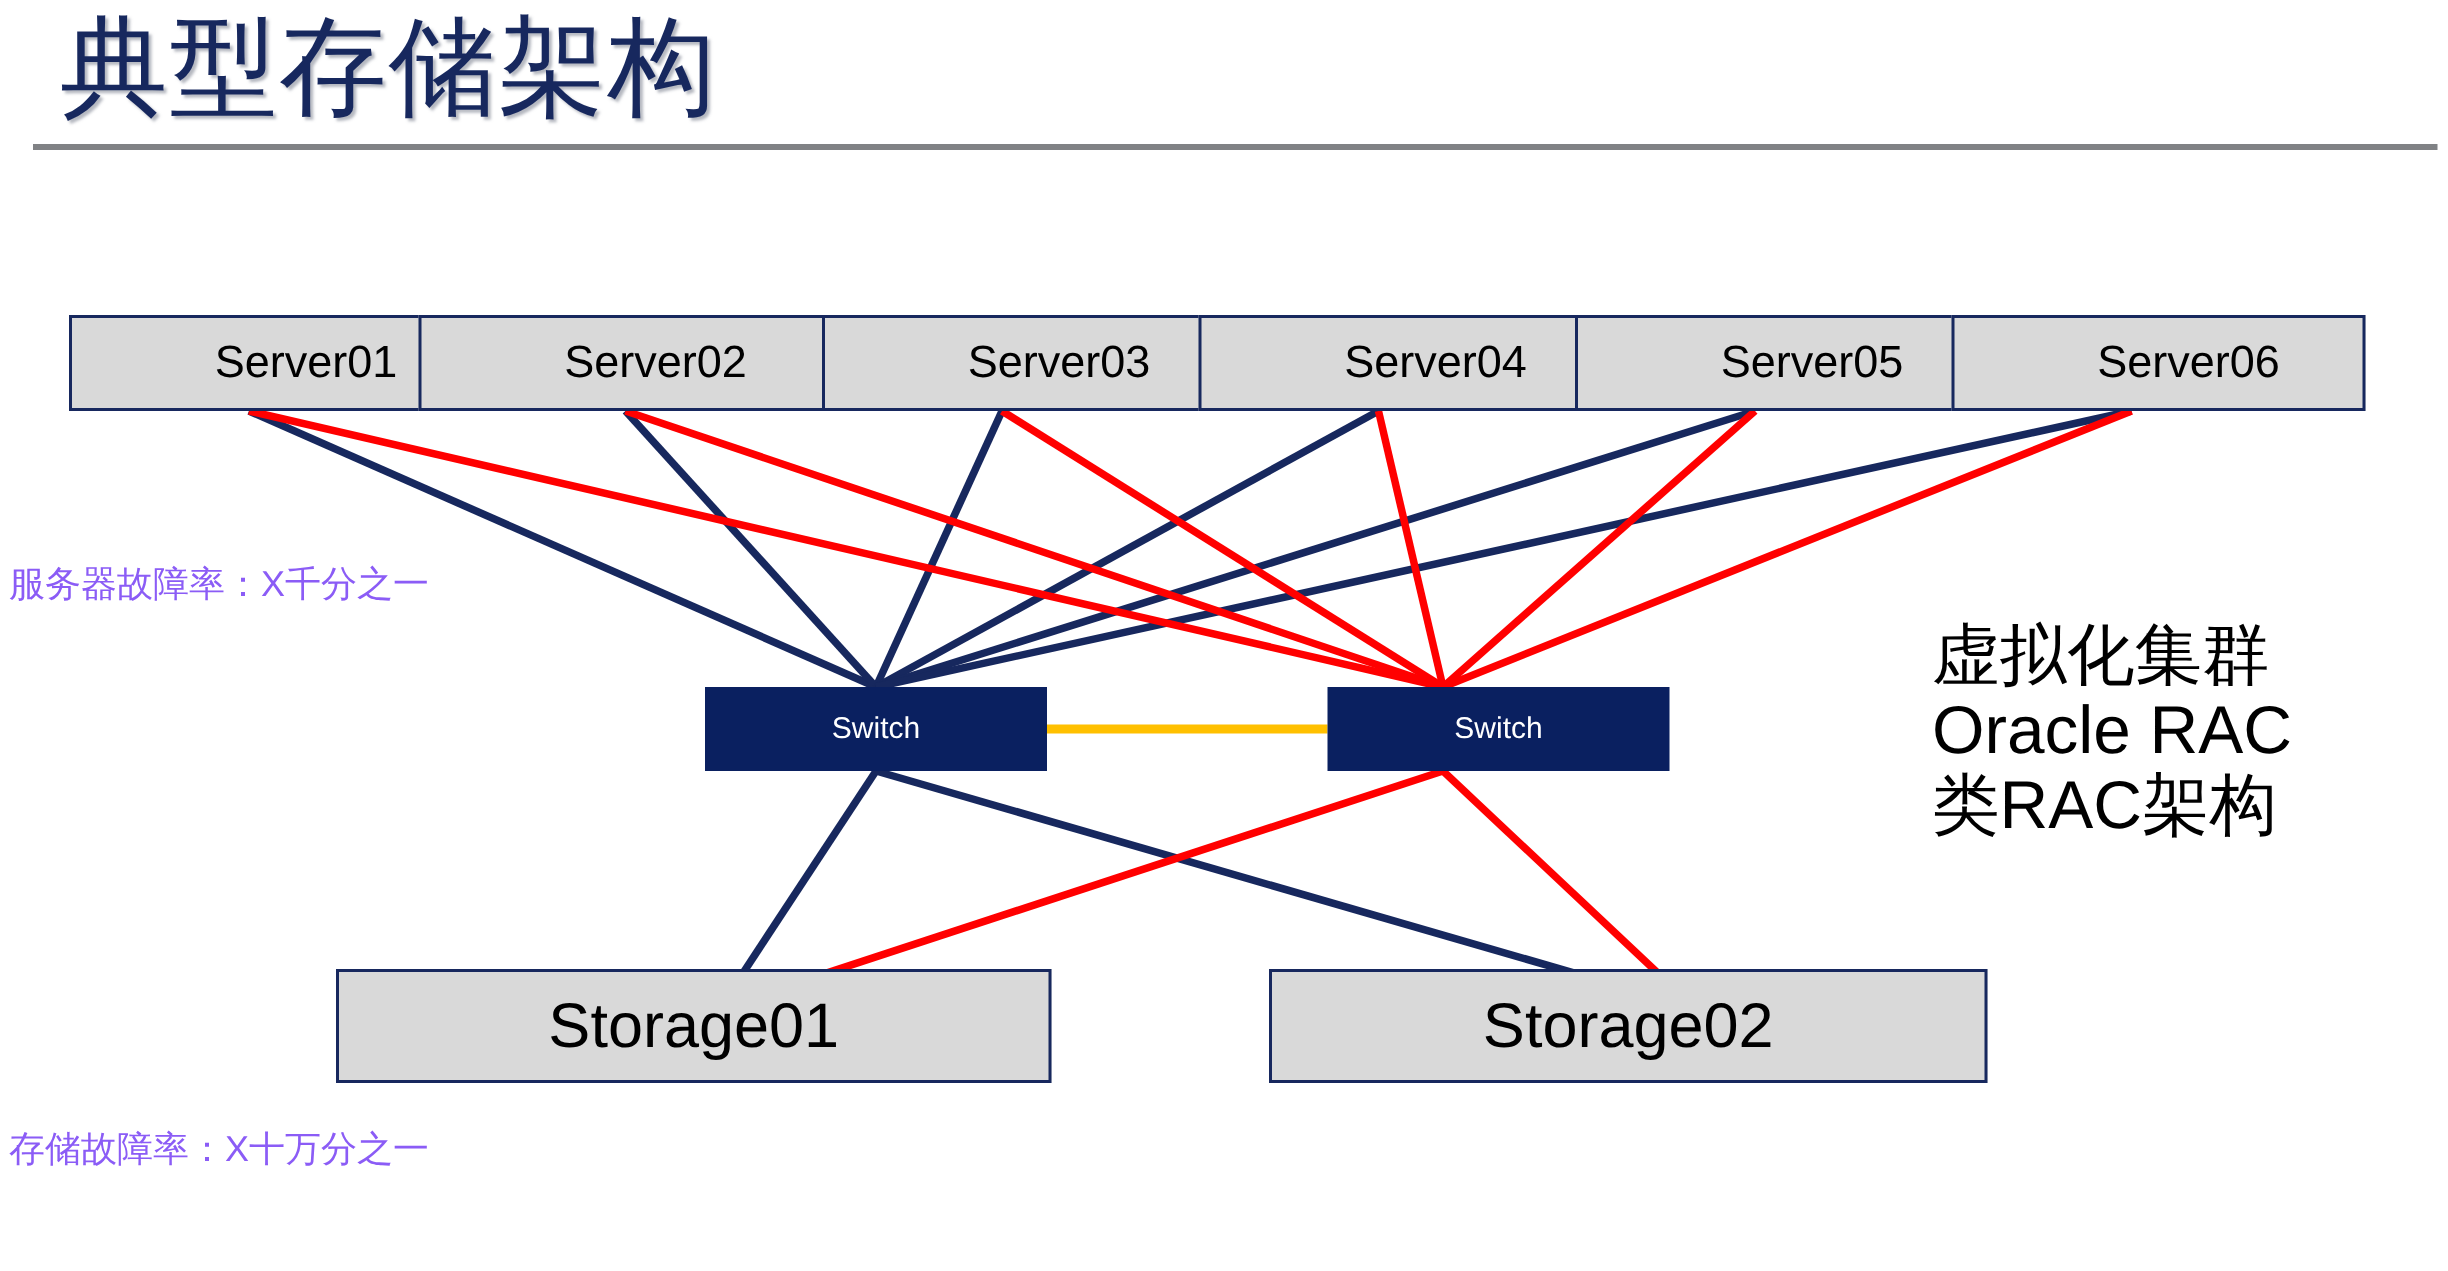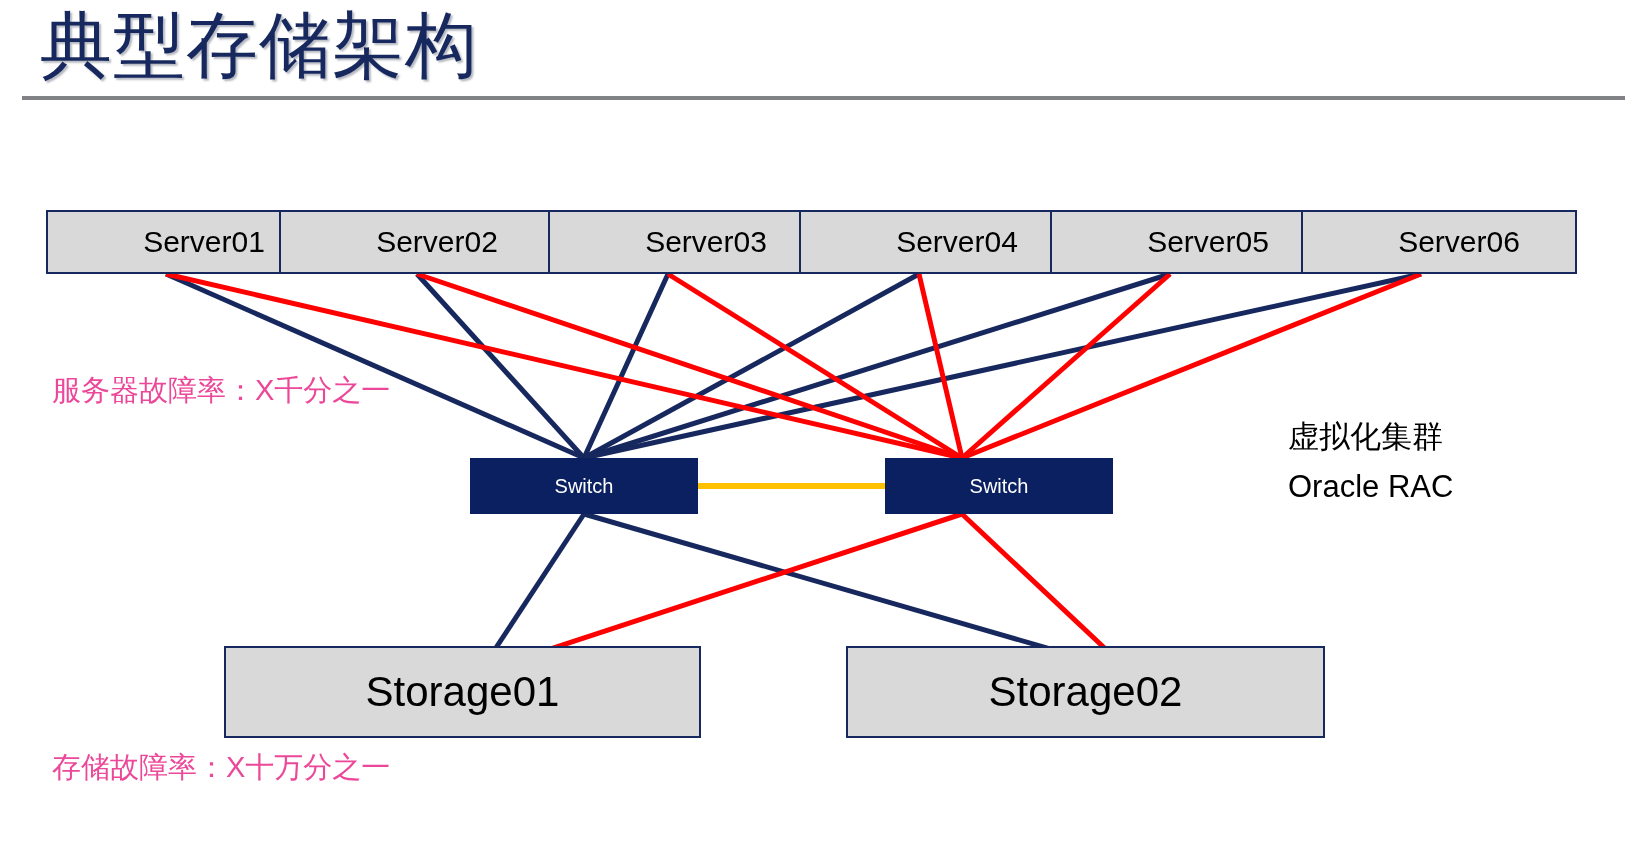--- a/index.html
+++ b/index.html
@@ -68,47 +68,46 @@
     height: 64px;
     width: 276px;
     top: 210px;
     padding-left: 40px;
   }
   .node.storage {
     background: #D9D9D9;
     border: 2px solid #17285E;
     font-size: 42px;
     color: #000000;
-    height: 92px;
+    height: 76px;
     top: 646px;
   }
   .node.switch {
     background: #0A2060;
     border: none;
     color: #FFFFFF;
     font-size: 20px;
     height: 56px;
     width: 228px;
     top: 458px;
   }
 
   
   .annot {
     position: absolute;
-    font-size: 29px;
+    font-size: 24px;
     line-height: 34px;
-    color: #ec4899;
+    color: #8b5cf6;
     white-space: nowrap;
-    margin-left: 46px;
   }
   #annot-right {
     position: absolute;
     left: 1288px;
     top: 412px;
-    font-size: 31px;
+    font-size: 45px;
     line-height: 50px;
     color: #000000;
     white-space: nowrap;
   }
   #annot-right div { white-space: nowrap; }
 </style>
 </head>
 <body>
 
 <div id="slide">
@@ -184,15 +183,16 @@
       <span>Storage02</span>
     </div>
 
   <div class="annot" style="left:6px; top:373px;">服务器故障率：X千分之一</div>
 
   <div class="annot" style="left:6px; top:750px;">存储故障率：X十万分之一</div>
 
   <div id="annot-right">
     <div>虚拟化集群</div>
     <div>Oracle RAC</div>
+    <div>类RAC架构</div>
   </div>
 
 </div>
 
 </body></html>

